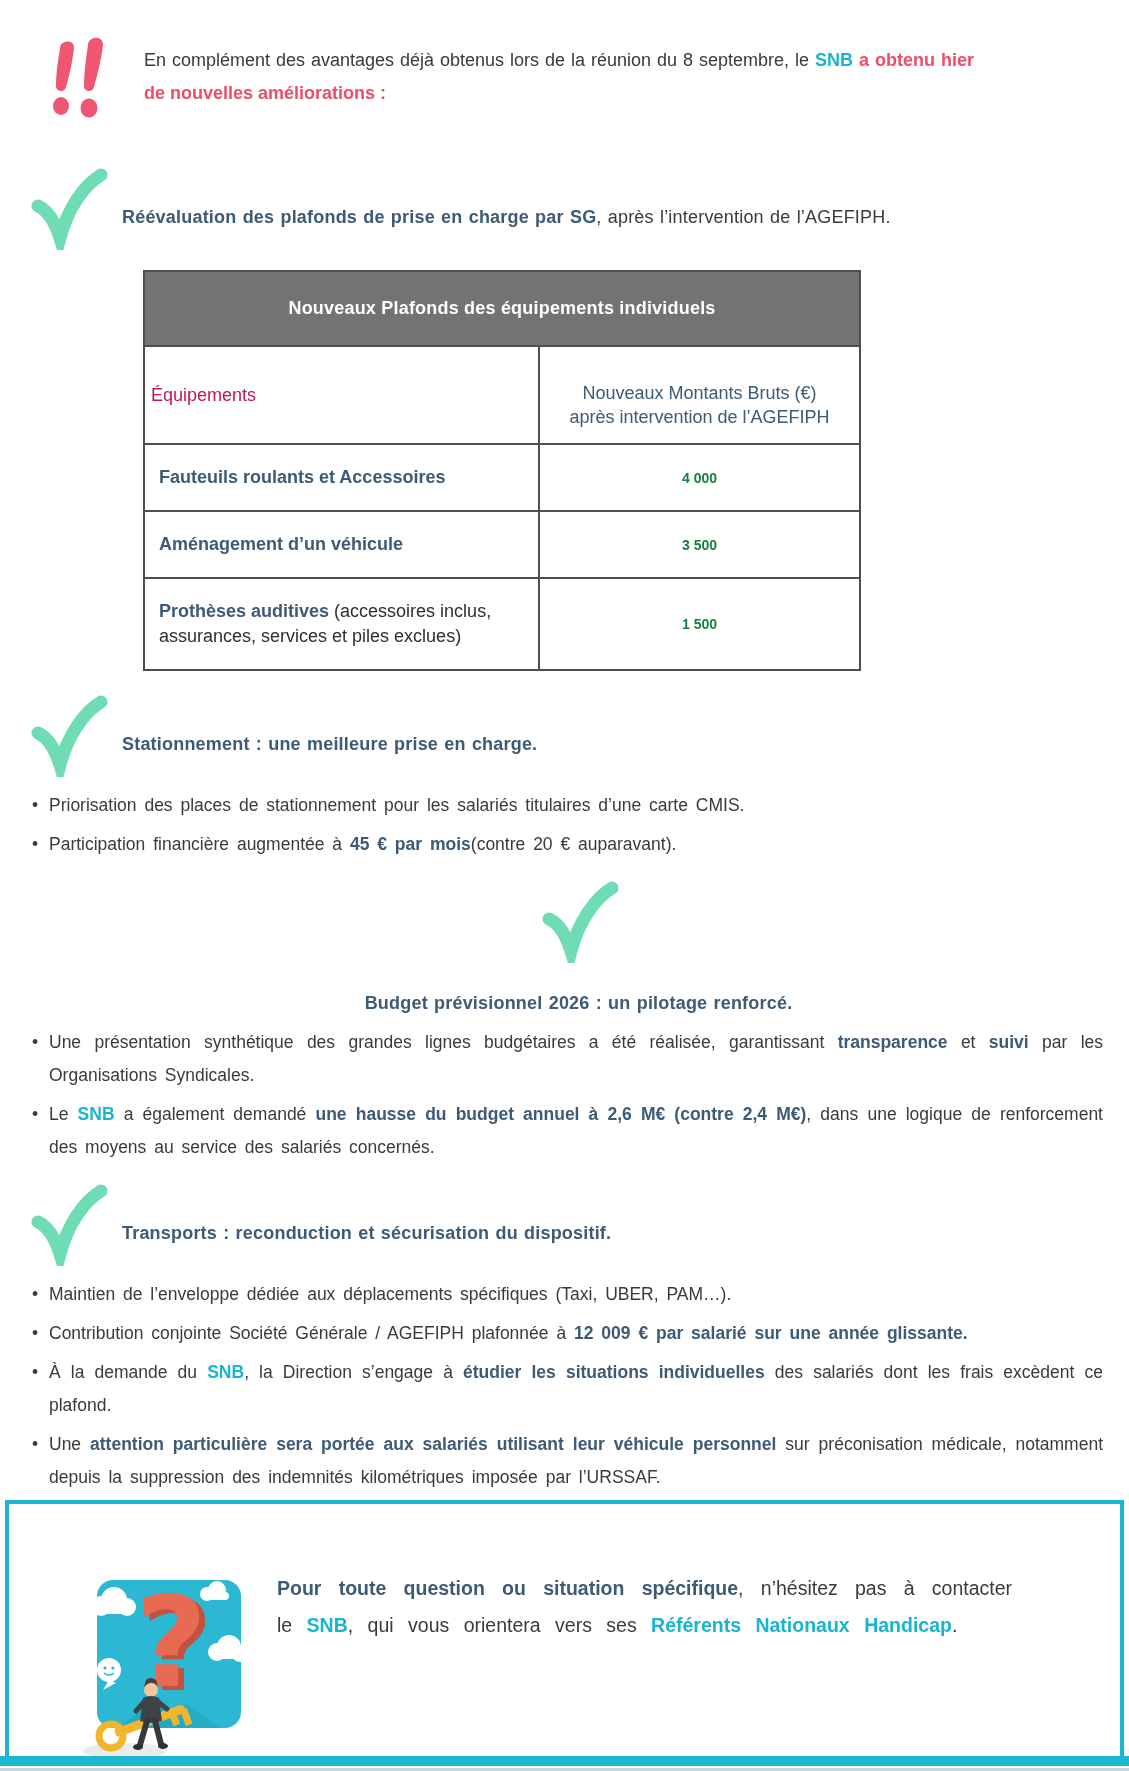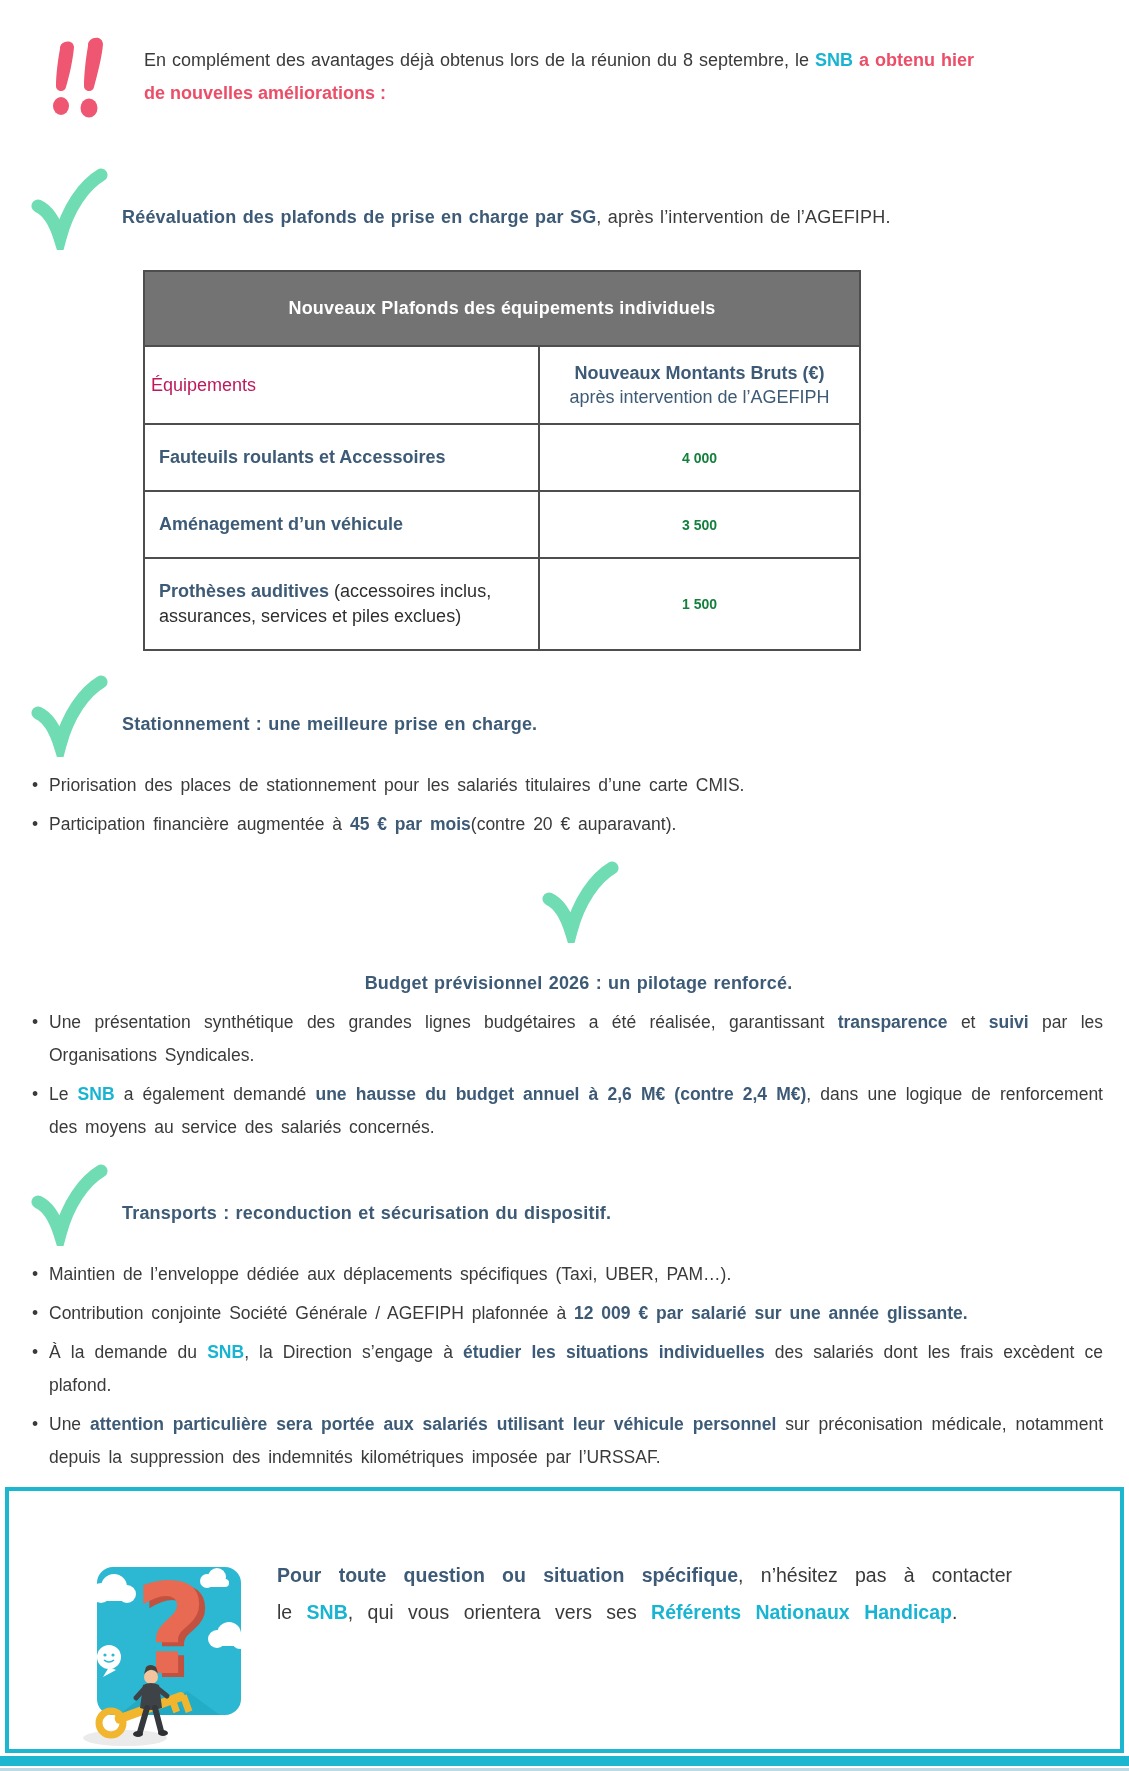--- a/index.html
+++ b/index.html
@@ -30,21 +30,21 @@
   
   .table-wrap { margin:20px 0 0 143px; }
   table.plafonds { border-collapse:collapse; width:716px; table-layout:fixed; }
   table.plafonds col.c1 { width:395px; }
   table.plafonds col.c2 { width:321px; }
   table.plafonds th, table.plafonds td { border:2px solid #4e4e4e; }
   th.tbl-title { background:#737373; color:#ffffff; font-size:18px; padding:26px 10px; text-align:center; letter-spacing:0.2px; }
   td { font-size:18px; vertical-align:middle; }
   td.equip { color:#be185d; padding:20px 6px; font-weight:normal; }
   td.montants { text-align:center; padding:14px 8px; line-height:24px; }
-  td.montants .m1 { color:#3d5a76; font-weight:bold; }
+  td.montants .m1 { color:#3d5a76; font-weight:normal;margin-top:20px; }
   td.montants .m2 { color:#3d5a76; font-weight:normal; }
   td.label { padding:20px 14px; line-height:25px; }
   td.label .label-rest { color:#2e2e2e; }
   td.value { text-align:center; color:#15803d; font-weight:bold; font-size:14px; }
   
   ul.bullets { list-style:none; margin:12px 26px 0 30px; }
   ul.bullets li {
     position:relative; padding-left:19px; margin-bottom:6px;
     font-size:17.5px; line-height:33px; text-align:justify; word-spacing:3px;
   }

